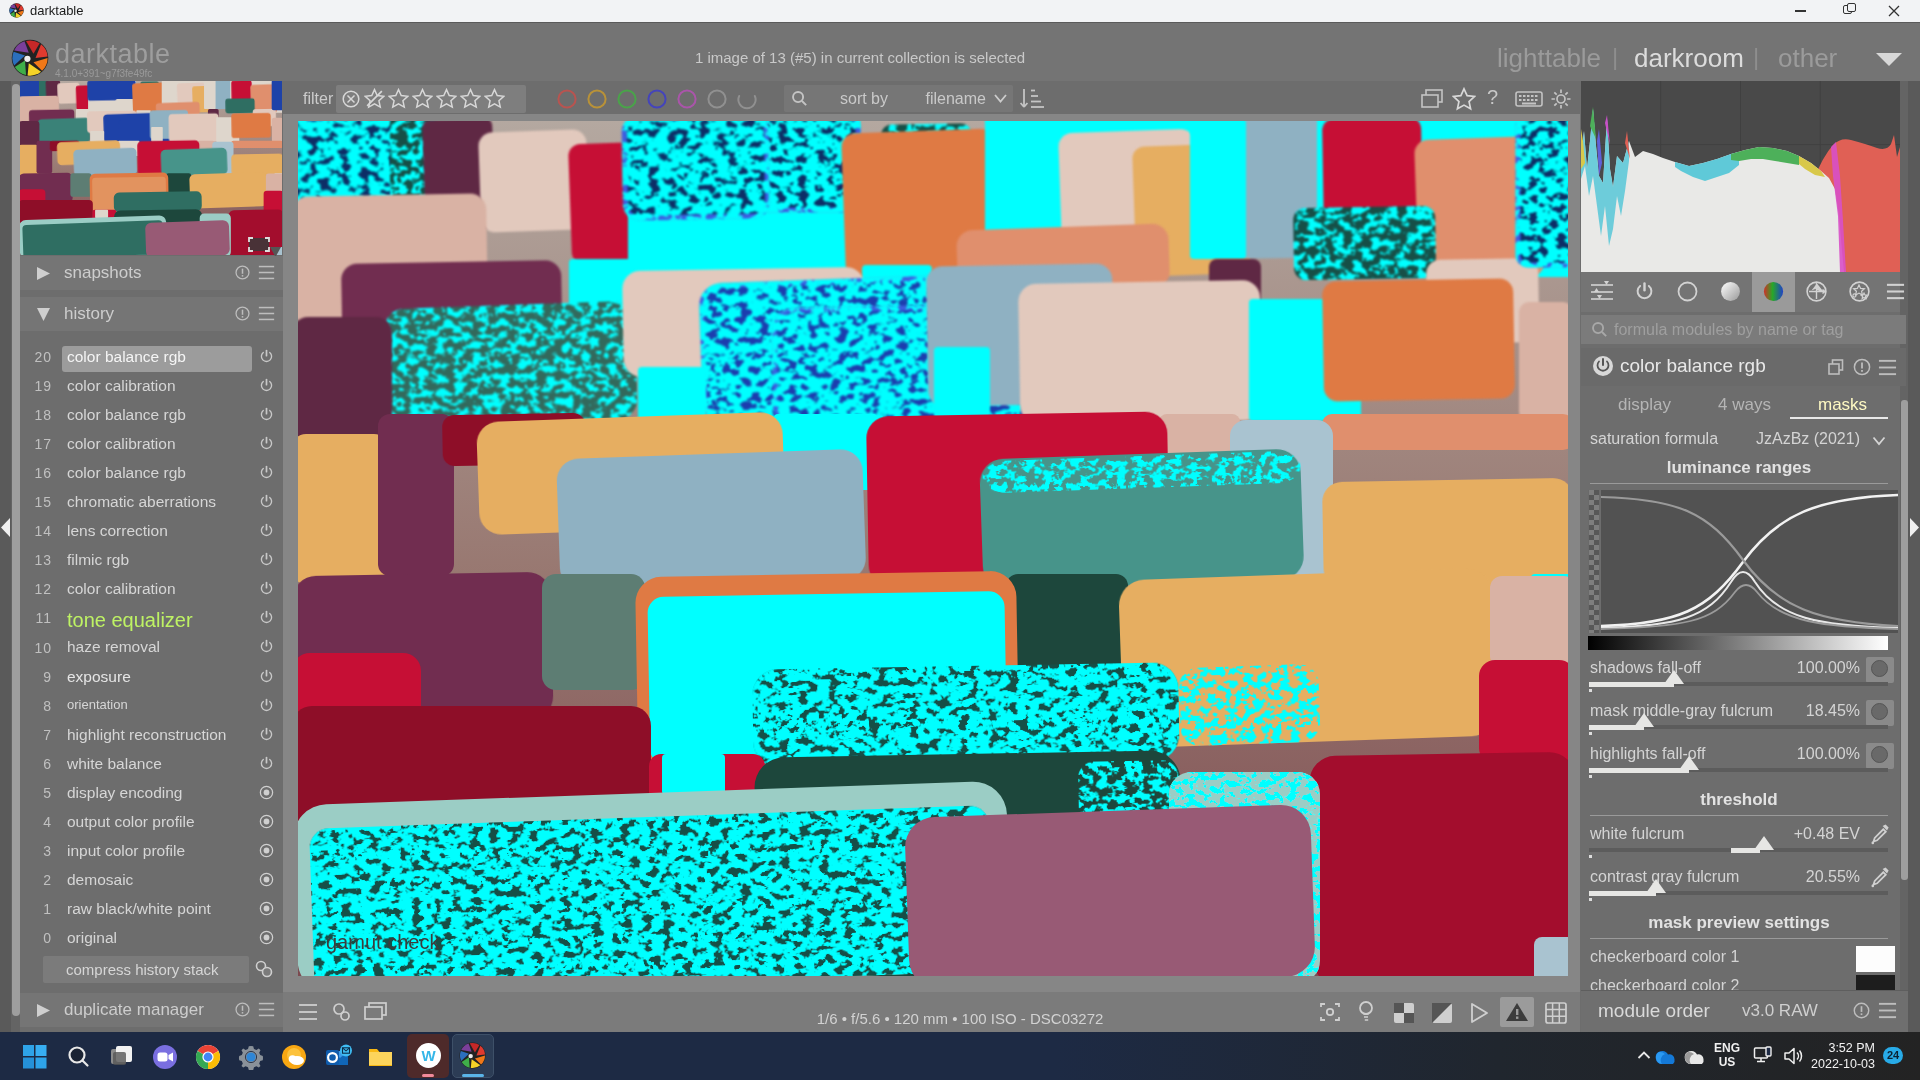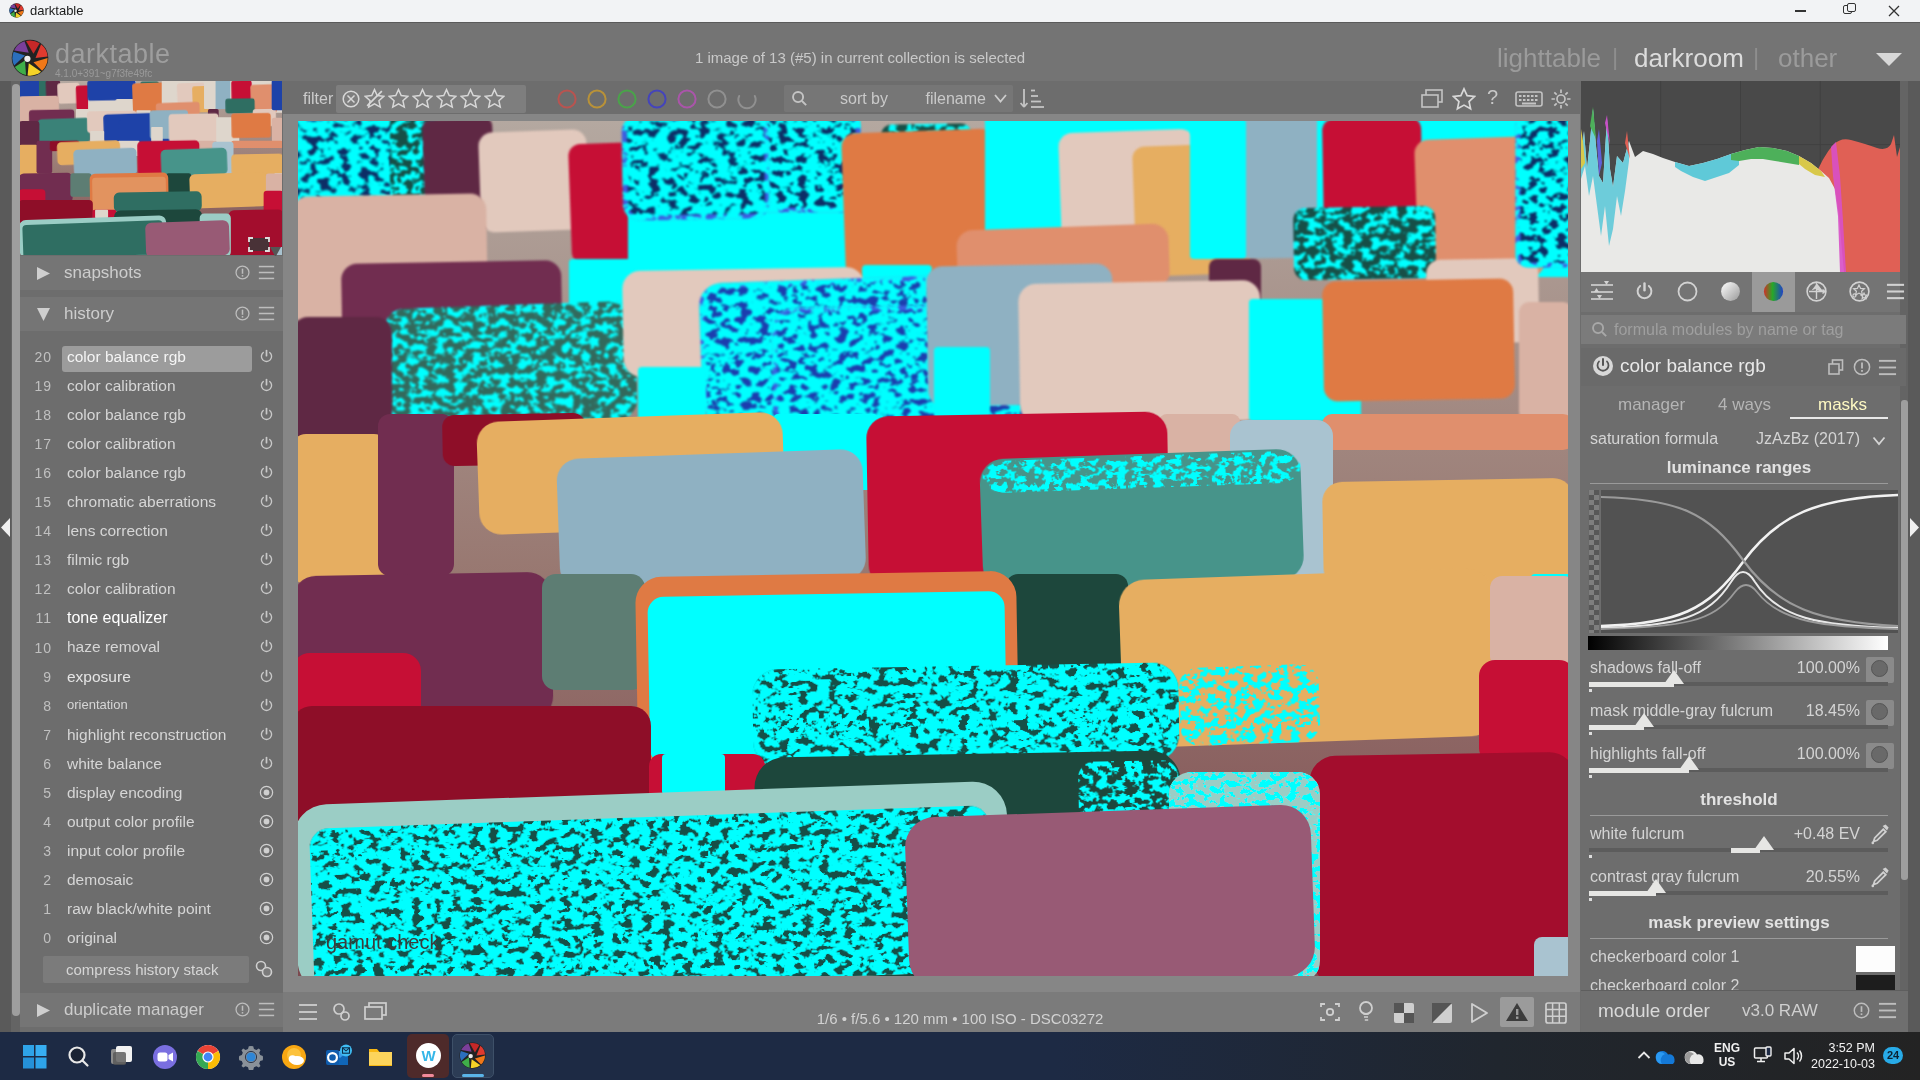--- a/index.html
+++ b/index.html
@@ -815,21 +815,21 @@
       <path d="M10 3 v6" stroke="#c8c8c8" stroke-width="2.0" stroke-linecap="round" fill="none"></path>
       <path d="M6.2 5.2 a6 6 0 1 0 7.6 0" stroke="#c8c8c8" stroke-width="1.6" fill="none" stroke-linecap="round"></path>
     </svg></div>
 <div class="abs" style="left:24px;top:581px;width:28px;text-align:right;color:#c0c0c0;font-size:14px;letter-spacing:1px">12</div>
 <div class="abs" style="left:67px;top:580px;color:#d6d6d6;font-size:15.5px">color calibration</div>
 <div class="abs" style="left:258px;top:580px"><svg width="17" height="17" viewBox="0 0 20 20">
       <path d="M10 3 v6" stroke="#c8c8c8" stroke-width="2.0" stroke-linecap="round" fill="none"></path>
       <path d="M6.2 5.2 a6 6 0 1 0 7.6 0" stroke="#c8c8c8" stroke-width="1.6" fill="none" stroke-linecap="round"></path>
     </svg></div>
 <div class="abs" style="left:24px;top:610px;width:28px;text-align:right;color:#c0c0c0;font-size:14px;letter-spacing:1px">11</div>
-<div class="abs" style="left:67px;top:609px;color:#ffffff;font-size:16px">tone equalizer</div>
+<div class="abs" style="left:67px;top:609px;color:#bef264;font-size:20px">tone equalizer</div>
 <div class="abs" style="left:258px;top:609px"><svg width="17" height="17" viewBox="0 0 20 20">
       <path d="M10 3 v6" stroke="#c8c8c8" stroke-width="2.0" stroke-linecap="round" fill="none"></path>
       <path d="M6.2 5.2 a6 6 0 1 0 7.6 0" stroke="#c8c8c8" stroke-width="1.6" fill="none" stroke-linecap="round"></path>
     </svg></div>
 <div class="abs" style="left:24px;top:640px;width:28px;text-align:right;color:#c0c0c0;font-size:14px;letter-spacing:1px">10</div>
 <div class="abs" style="left:67px;top:638px;color:#d6d6d6;font-size:15.5px">haze removal</div>
 <div class="abs" style="left:258px;top:638px"><svg width="17" height="17" viewBox="0 0 20 20">
       <path d="M10 3 v6" stroke="#c8c8c8" stroke-width="2.0" stroke-linecap="round" fill="none"></path>
       <path d="M6.2 5.2 a6 6 0 1 0 7.6 0" stroke="#c8c8c8" stroke-width="1.6" fill="none" stroke-linecap="round"></path>
     </svg></div>
@@ -1014,26 +1014,26 @@
 <div class="abs" style="left:1852px;top:357px"><svg width="20" height="20" viewBox="0 0 20 20">
       <circle cx="10" cy="10" r="7.6" stroke="#bdbdbd" stroke-width="1.5" fill="none"></circle>
       <rect x="9.1" y="5.5" width="1.8" height="6" fill="#bdbdbd"></rect>
       <rect x="9.1" y="13" width="1.8" height="1.8" fill="#bdbdbd"></rect>
     </svg></div>
 <div class="abs" style="left:1878px;top:358px"><svg width="19" height="19" viewBox="0 0 20 20">
       <line x1="1" y1="3.0" x2="19" y2="3.0" stroke="#bdbdbd" stroke-width="2.0"></line>
       <line x1="1" y1="10.0" x2="19" y2="10.0" stroke="#bdbdbd" stroke-width="2.0"></line>
       <line x1="1" y1="17.0" x2="19" y2="17.0" stroke="#bdbdbd" stroke-width="2.0"></line>
     </svg></div>
-<div class="abs" style="left:1618px;top:395px;color:#b5b5b5;font-size:17px">manager</div>
+<div class="abs" style="left:1618px;top:395px;color:#b5b5b5;font-size:17px">display</div>
 <div class="abs" style="left:1718px;top:395px;color:#b5b5b5;font-size:17px">4 ways</div>
 <div class="abs" style="left:1818px;top:395px;color:#fef9c3;font-size:17px">masks</div>
 <div class="abs" style="left:1790px;top:417px;width:98px;height:2px;background:#e8e8e8"></div>
 <div class="abs" style="left:1590px;top:430px;color:#d4d4d4;font-size:16px">saturation formula</div>
-<div class="abs" style="left:1720px;top:430px;width:140px;text-align:right;color:#d4d4d4;font-size:16px;white-space:nowrap">JzAzBz (2017)</div>
+<div class="abs" style="left:1720px;top:430px;width:140px;text-align:right;color:#d4d4d4;font-size:16px;white-space:nowrap">JzAzBz (2021)</div>
 <svg class="abs" style="left:1872px;top:436px" width="14" height="10" viewBox="0 0 14 10">
     <path d="M1.5 1.5 L7 8 L12.5 1.5" stroke="#d4d4d4" stroke-width="1.8" fill="none"></path>
   </svg>
 <div class="abs" style="left:1590px;top:458px;width:298px;text-align:center;color:#e2e2e2;font-size:17px;font-weight:bold">luminance ranges</div>
 <div class="hline" style="left:1590px;top:483px;width:298px"></div>
 <div class="abs" style="left:1588px;top:490px;width:310px;height:143px"><svg width="310" height="143" viewBox="0 0 310 143">
 <rect x="0" y="0" width="12" height="143" fill="#6a6a6a"></rect>
 <g transform="translate(1,0)">
         <rect x="0" y="0" width="5" height="5" fill="#7e7e7e"></rect>
         <rect x="5" y="0" width="5" height="5" fill="#575757"></rect>

